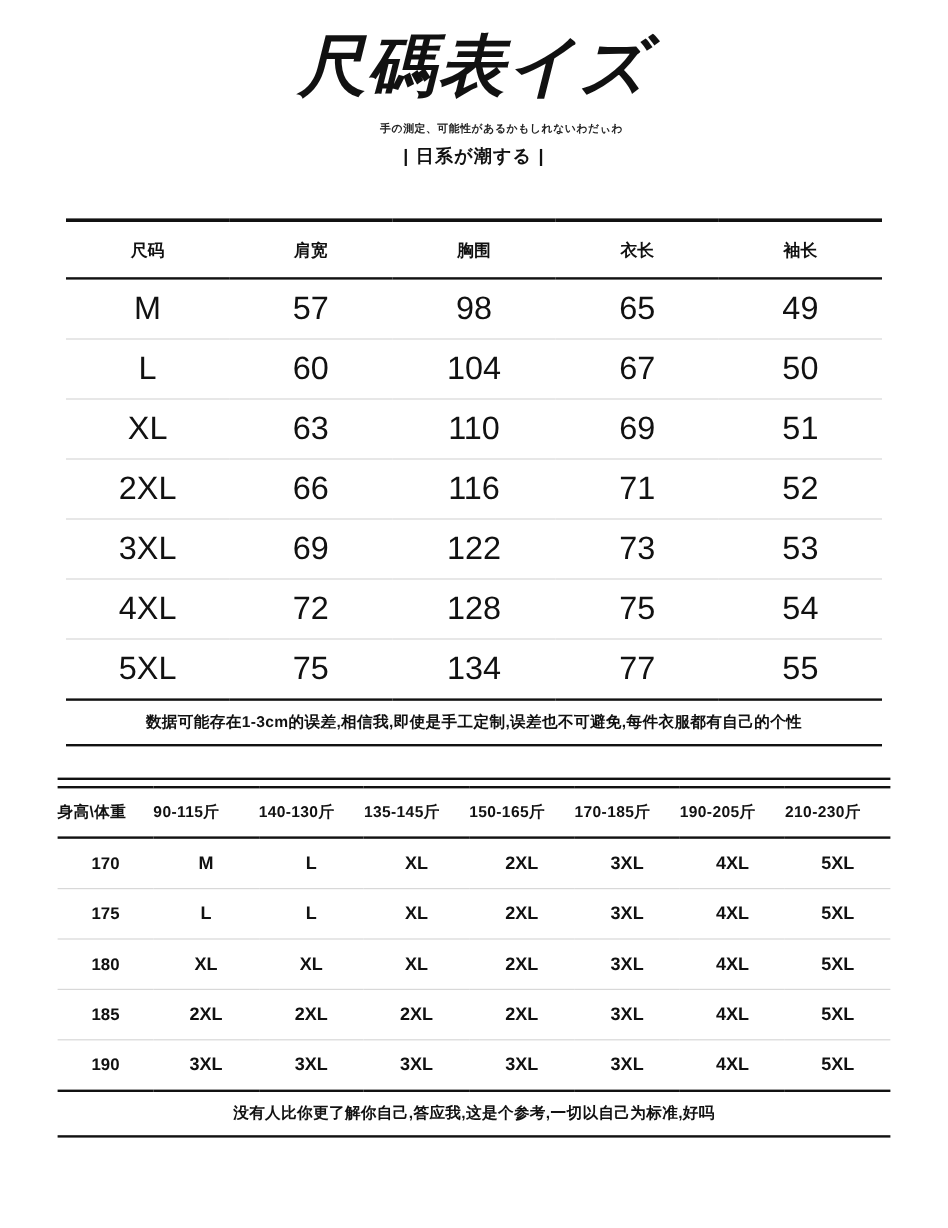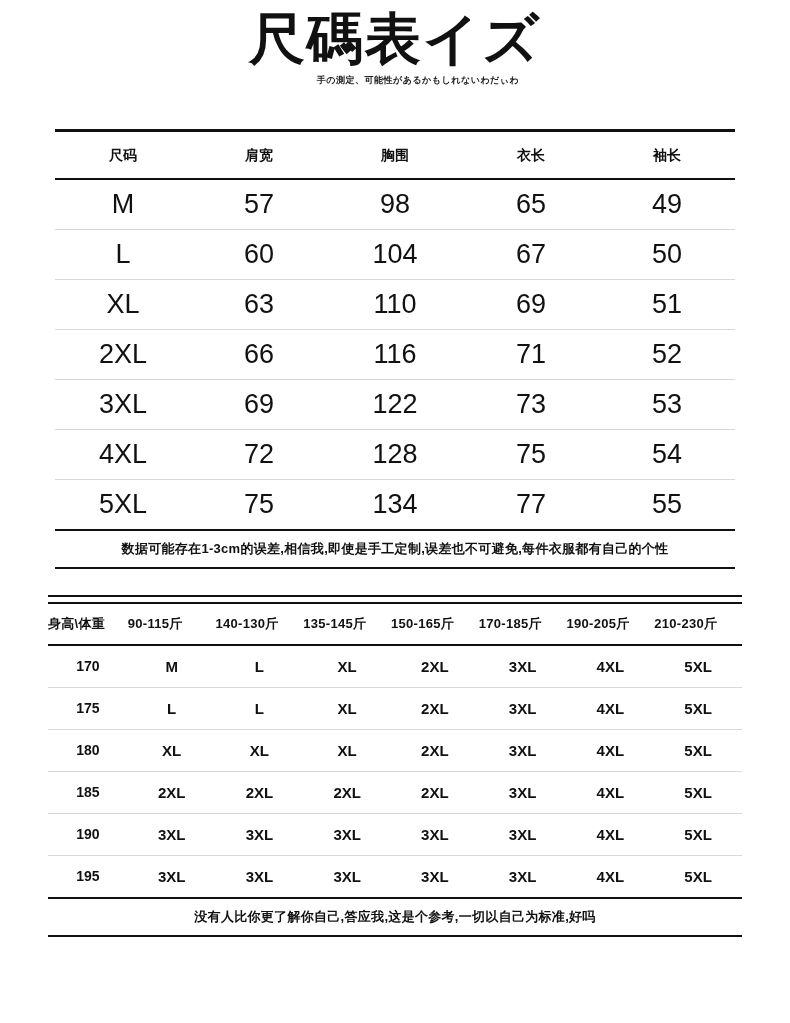--- a/index.html
+++ b/index.html
@@ -13,23 +13,24 @@
     width: 790px;
     min-height: 1023px;
     margin: 0 auto;
     padding-top: 10px;
     background: #fff;
   }
   .header { text-align: center; }
   .title {
     font-size: 56px;
     font-weight: 900;
-    margin: 0;
+    margin: 16px;
     letter-spacing: 2px;
     line-height: 1.05;
+    font-style: italic;
   }
   .subtitle {
     font-size: 9px;
     font-weight: 600;
     color: #222;
     margin: 5px 0 0;
     letter-spacing: 0.5px;
     padding-left: 46px;
   }
   .tagline {
@@ -103,20 +104,21 @@
   }
 </style>
 </head>
 <body>
 
 <div class="page">
 
   <header class="header">
     <h1 class="title">尺碼表イズ</h1>
     <p class="subtitle">手の測定、可能性があるかもしれないわだぃわ</p>
+    <p class="tagline">| 日系が潮する |</p>
   </header>
 
   <section class="table-block first">
     <table class="size-table">
         <thead>
           <tr>
             <th>尺码</th>
             <th>肩宽</th>
             <th>胸围</th>
             <th>衣长</th>
@@ -236,28 +238,18 @@
           <tr>
             <th>190</th>
             <td>3XL</td>
             <td>3XL</td>
             <td>3XL</td>
             <td>3XL</td>
             <td>3XL</td>
             <td>4XL</td>
             <td>5XL</td>
           </tr>
-          <tr>
-            <th>195</th>
-            <td>3XL</td>
-            <td>3XL</td>
-            <td>3XL</td>
-            <td>3XL</td>
-            <td>3XL</td>
-            <td>4XL</td>
-            <td>5XL</td>
-          </tr>
         </tbody>
       </table>
     <div class="note">没有人比你更了解你自己,答应我,这是个参考,一切以自己为标准,好吗</div>
   </section>
 
 </div>
 
 </body></html>

